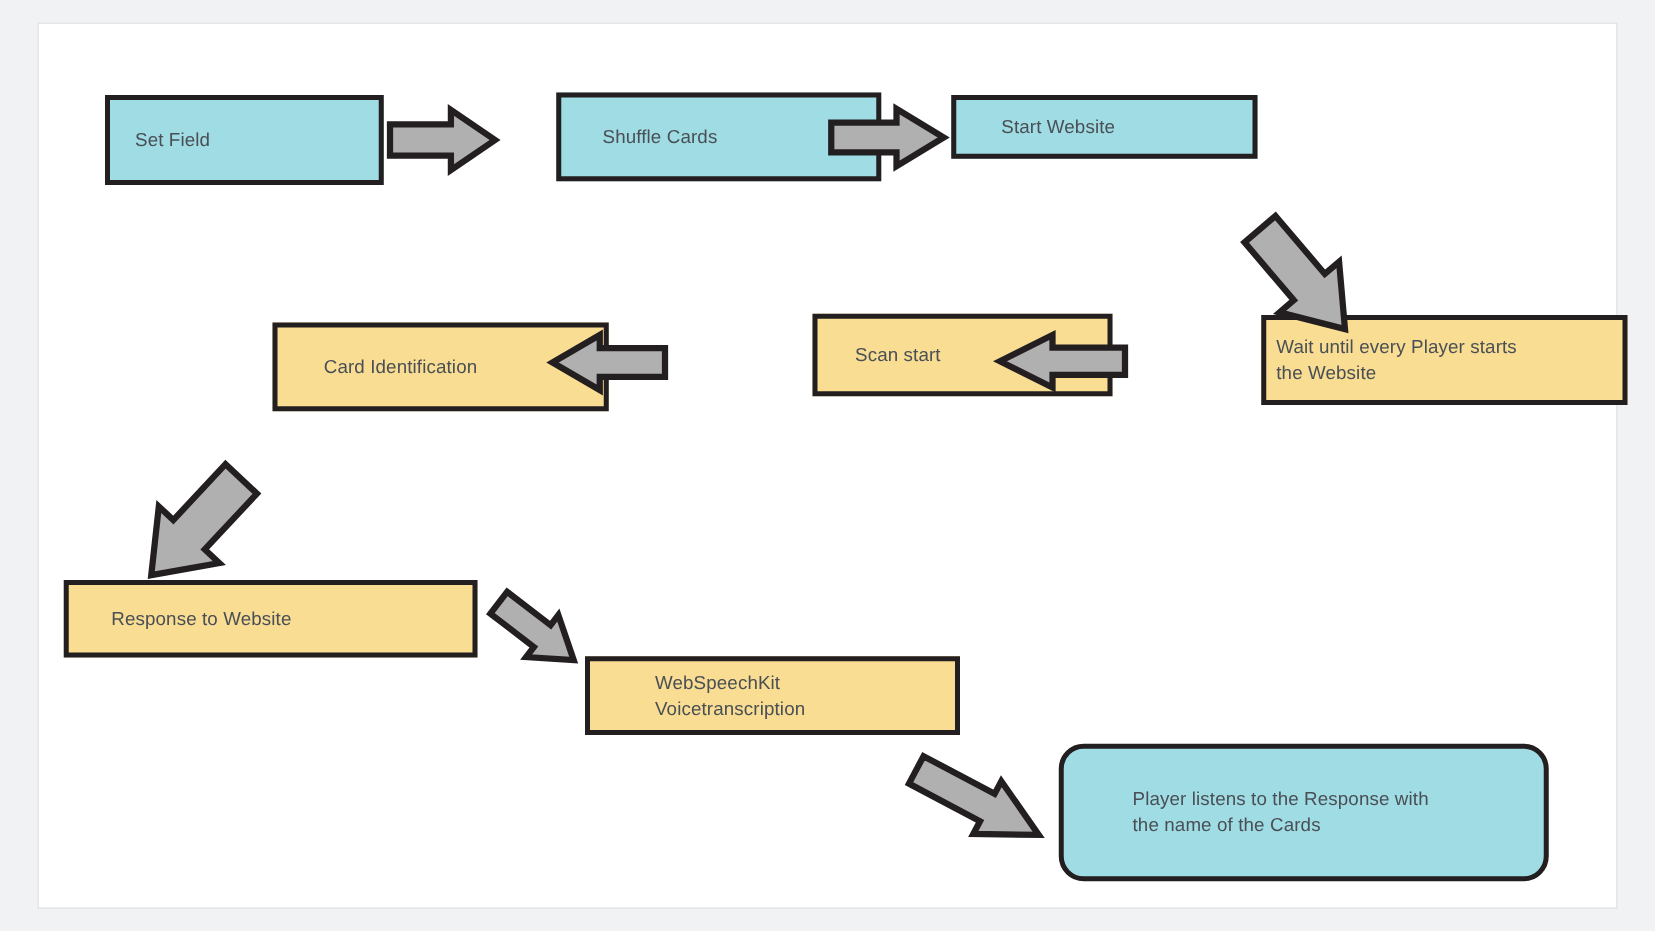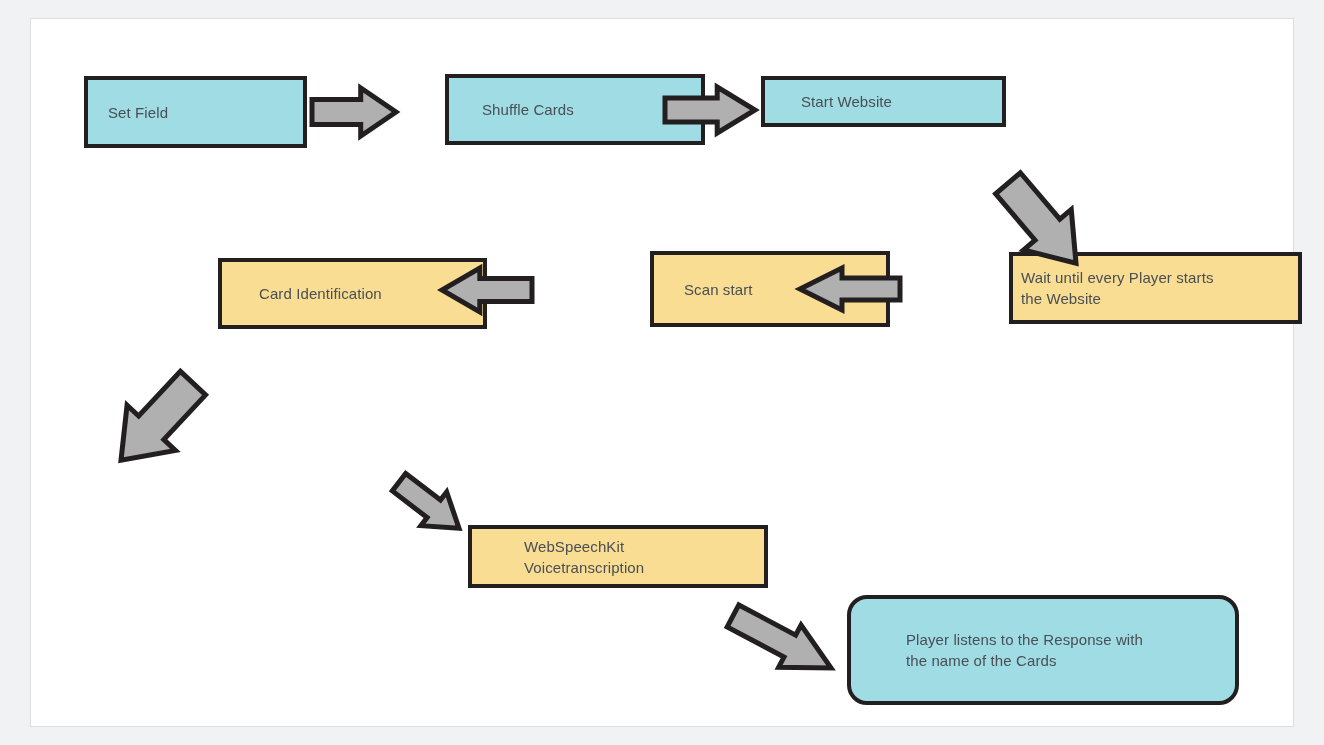--- a/index.html
+++ b/index.html
@@ -50,22 +50,23 @@
 </head>
 <body>
 
 <div id="page">
   <div id="canvas"></div>
 <div class="node cyan" style="left: 84px; top: 76px; width: 223px; height: 72px; padding-left: 20px; padding-right: 8px;"><span class="label">Set Field</span></div>
     <div class="node cyan" style="left: 397px; top: 74px; width: 260px; height: 71px; padding-left: 33px; padding-right: 8px; margin-left: 48px;"><span class="label">Shuffle Cards</span></div>
     <div class="node cyan" style="left: 761px; top: 76px; width: 245px; height: 51px; padding-left: 36px; padding-right: 8px;"><span class="label">Start Website</span></div>
     <div class="node yellow" style="left: 1009px; top: 252px; width: 293px; height: 72px; padding-left: 8px; padding-right: 8px;"><span class="label">Wait until every Player starts
 the Website</span></div>
-    <div class="node yellow" style="left: 650px; top: 251px; width: 240px; height: 76px; padding-left: 30px; padding-right: 8px;"><span class="label">Scan start</span></div>
+    <div class="node yellow" style="left: 650px; top: 251px; width: 240px; height: 66px; padding-left: 30px; padding-right: 8px;"><span class="label">Scan start</span></div>
     <div class="node yellow" style="left: 218px; top: 258px; width: 269px; height: 71px; padding-left: 37px; padding-right: 8px;"><span class="label">Card Identification</span></div>
+    <div class="node yellow" style="left: 51px; top: 464px; width: 331px; height: 62px; padding-left: 34px; padding-right: 8px;"><span class="label">Response to Website</span></div>
     <div class="node yellow" style="left: 468px; top: 525px; width: 300px; height: 63px; padding-left: 52px; padding-right: 8px;"><span class="label">WebSpeechKit
 Voicetranscription</span></div>
     <div class="node cyan" style="left: 847px; top: 595px; width: 392px; height: 110px; padding-left: 55px; padding-right: 8px; border-radius: 20px;"><span class="label">Player listens to the Response with
 the name of the Cards</span></div>
     <div class="arrow" style="left: 312px; top: 88px; width: 84px; height: 48px;">
       <svg width="84" height="48" viewBox="0 0 84 48" style="transform-origin: 0px 50%; position: absolute; left: 0px; top: 0px; transform: rotate(0deg);">
         <polygon points="0,11.52 48.720000000000006,11.52 48.720000000000006,0 84,24 48.720000000000006,48 48.720000000000006,36.480000000000004 0,36.480000000000004" fill="#b0b0b0" stroke="#231f20" stroke-width="5" stroke-linejoin="miter"></polygon>
       </svg>
     </div>
     <div class="arrow" style="left: 665px; top: 87px; width: 90px; height: 46px;">

